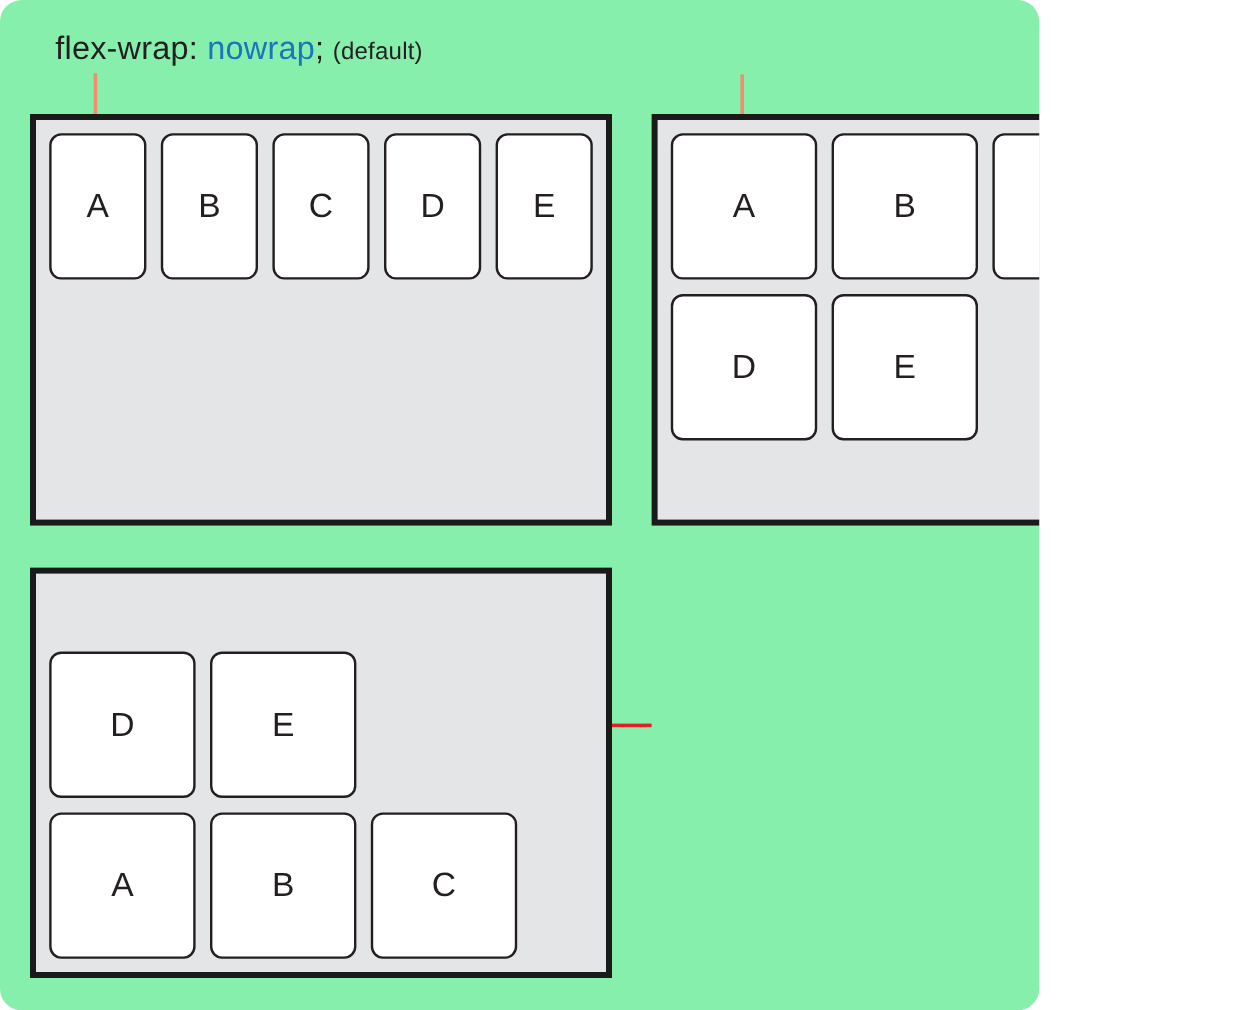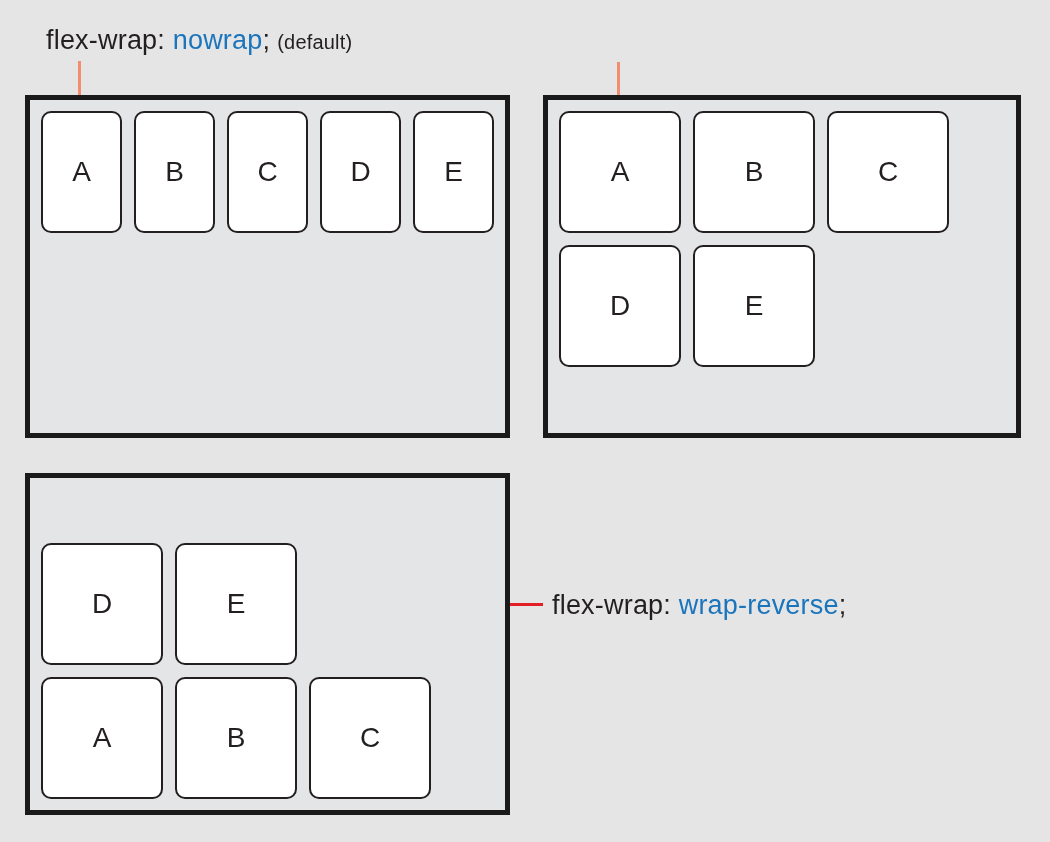--- a/index.html
+++ b/index.html
@@ -3,24 +3,25 @@
 <meta charset="utf-8">
 <style>
   html, body {
     margin: 0;
     padding: 0;
     background: #ffffff;
     font-family: "Liberation Sans", sans-serif;
   }
   .diagram {
     position: relative;
-    width: 1050px;
+    width: 866px;
     height: 842px;
-    background: #e5e5e5;
+    background: #86efac;
     overflow: hidden;
+    border-radius: 18px;
   }
 
   
   .flex-label {
     position: absolute;
     font-size: 27px;
     line-height: 33px;
     color: var(--ink);
     white-space: nowrap;
     letter-spacing: 0.2px;
@@ -102,23 +103,20 @@
 
   <div class="connector" id="conn-wrap"></div>
   <div class="flex-container" id="container-wrap">
       <div class="flex-item">A</div>
       <div class="flex-item">B</div>
       <div class="flex-item">C</div>
       <div class="flex-item">D</div>
       <div class="flex-item">E</div>
     </div>
 
-  <div class="flex-label" id="label-wrap-reverse">
-    <span>flex-wrap: </span><span class="label-value">wrap-reverse</span><span>;</span>
-  </div>
   <div class="connector" id="conn-wrap-reverse"></div>
   <div class="flex-container" id="container-wrap-reverse">
       <div class="flex-item">A</div>
       <div class="flex-item">B</div>
       <div class="flex-item">C</div>
       <div class="flex-item">D</div>
       <div class="flex-item">E</div>
     </div>
 
 </div>

